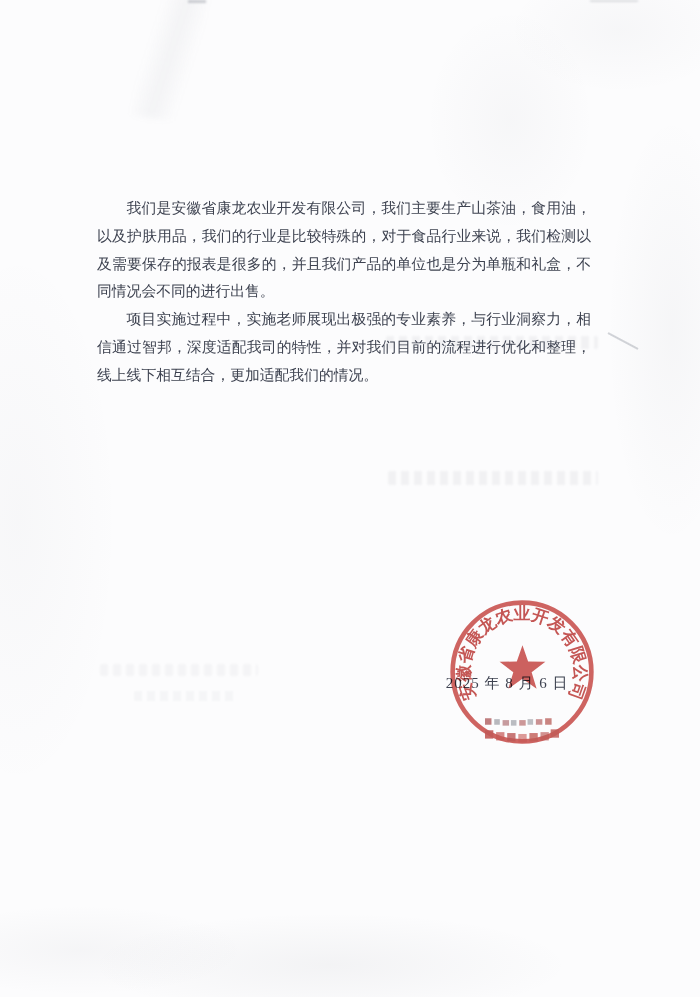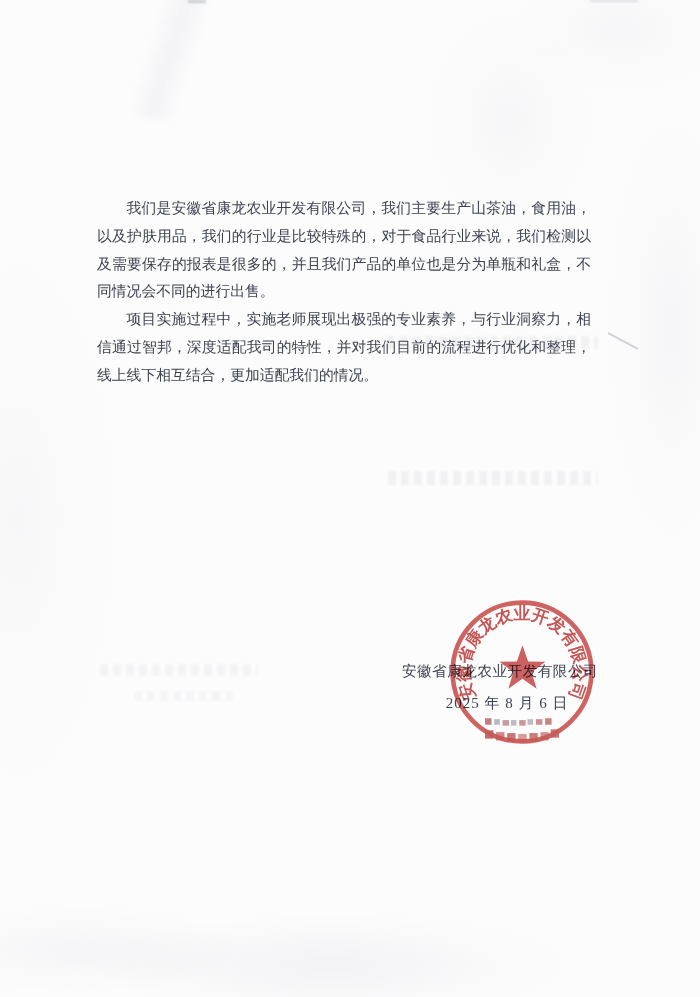--- a/index.html
+++ b/index.html
@@ -127,21 +127,20 @@
     <p>我们是安徽省康龙农业开发有限公司，我们主要生产山茶油，食用油，以及护肤用品，我们的行业是比较特殊的，对于食品行业来说，我们检测以及需要保存的报表是很多的，并且我们产品的单位也是分为单瓶和礼盒，不同情况会不同的进行出售。</p>
     <p>项目实施过程中，实施老师展现出极强的专业素养，与行业洞察力，相信通过智邦，深度适配我司的特性，并对我们目前的流程进行优化和整理，线上线下相互结合，更加适配我们的情况。</p>
   </div>
 
   <div class="ghost ghost-1"></div>
   <div class="ghost ghost-2"></div>
   <div class="ghost ghost-3"></div>
   <div class="ghost ghost-4"></div>
 
   <div class="signature">
-    <div class="signature-company">安徽省康龙农业开发有限公司</div>
     <div class="signature-date">2025 年 8 月 6 日</div>
   </div>
 
   <div class="stamp">
     <svg viewBox="0 0 160 160" xmlns="http://www.w3.org/2000/svg">
       <defs>
         <path id="sealArc" d="M 32.2 111 A 57 57 0 1 1 127.8 111" fill="none"></path>
         <filter id="sealBlur">
             <feGaussianBlur stdDeviation="0.45"></feGaussianBlur>
           </filter>

